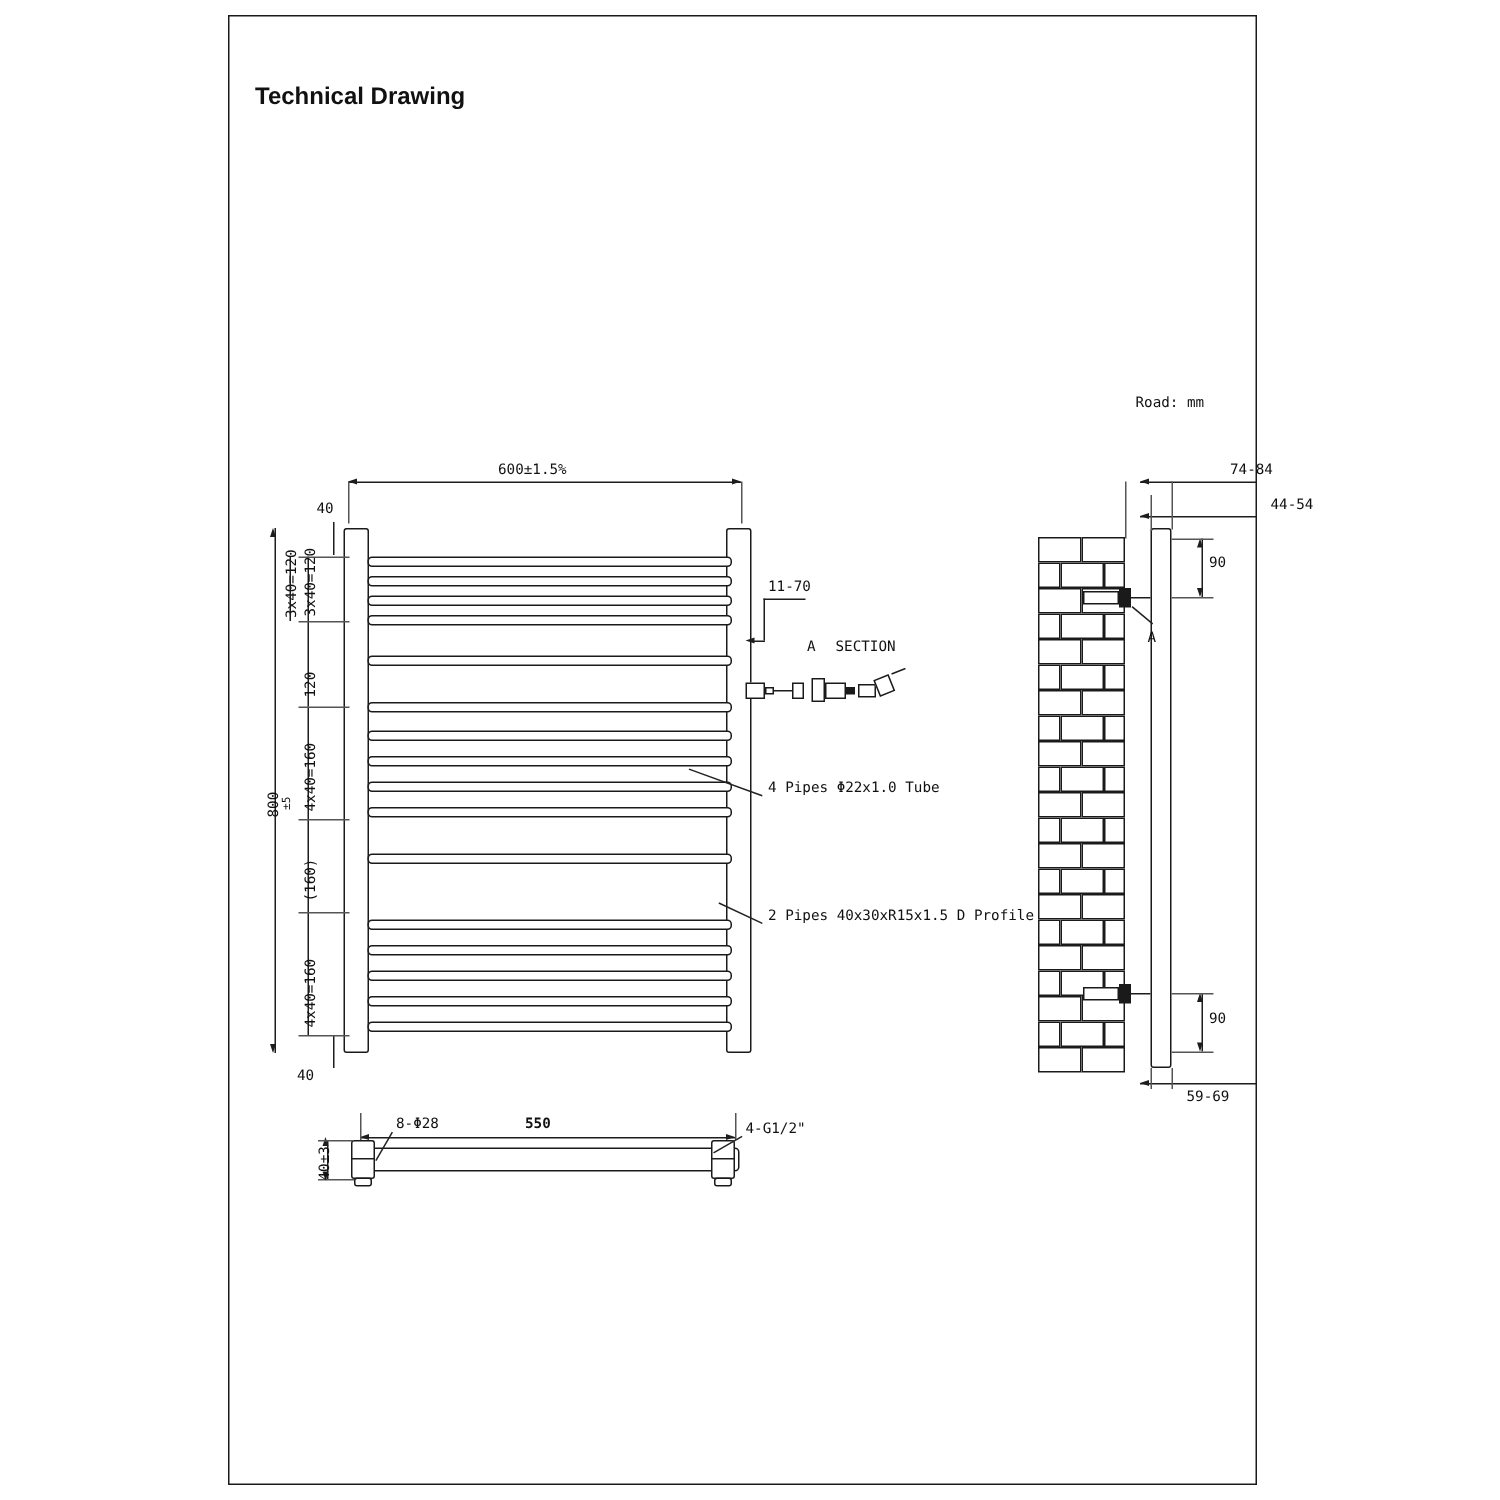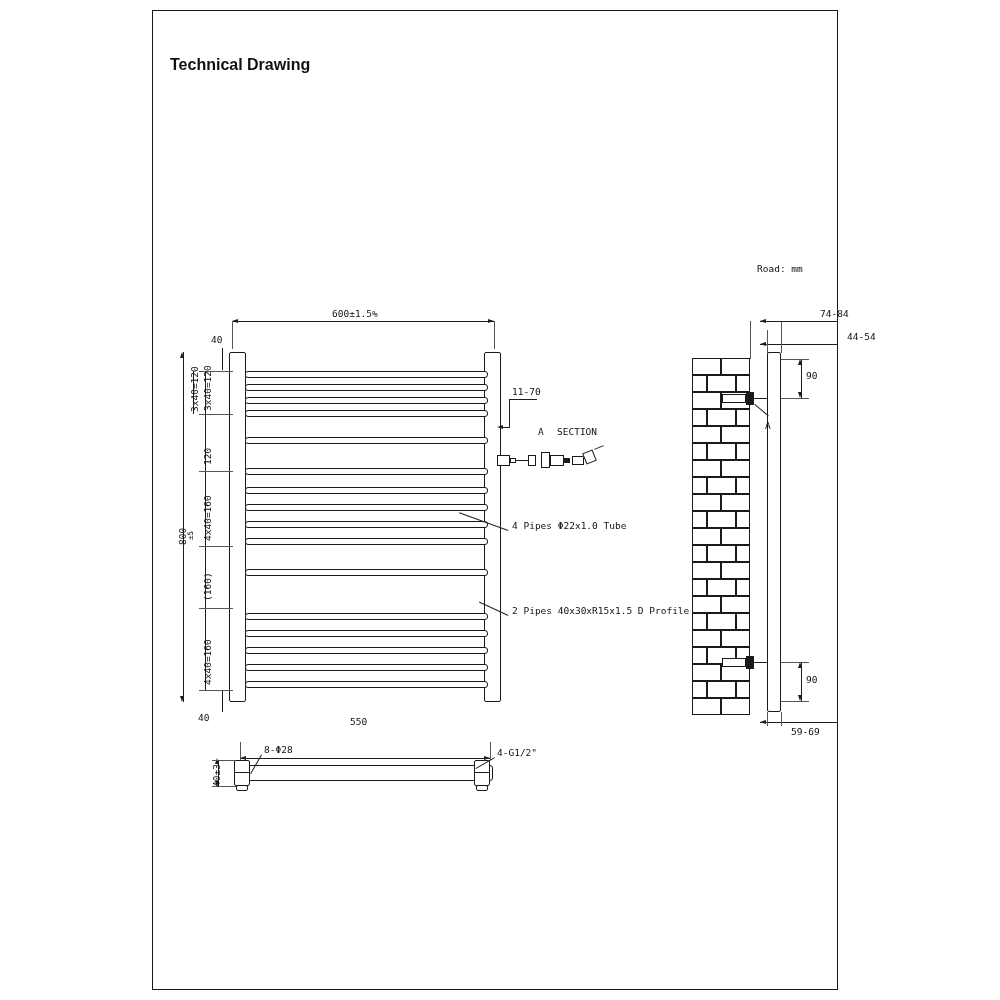--- a/index.html
+++ b/index.html
@@ -407,21 +407,21 @@
     <div class="hl" style="left:234px; top:772px; width:16px;"></div>
     <div class="hl" style="left:474px; top:772px; width:16px;"></div>
     <div class="plan-cap" style="left:236px; top:785px; width:12px; height:6px;"></div>
     <div class="plan-cap" style="left:476px; top:785px; width:12px; height:6px;"></div>
 
     <div class="dim" style="left:240px; top:758px; width:250px;"></div>
     <div class="arr arr-l" style="left:240px; top:755.5px;"></div>
     <div class="arr arr-r" style="left:484px; top:755.5px;"></div>
     <div class="extv" style="left:240px; top:742px; height:18px;"></div>
     <div class="extv" style="left:490px; top:742px; height:18px;"></div>
-    <div class="mono" style="left:350px; top:717px;">550</div>
+    <div class="mono" style="left:350px; top:745px;font-weight:bold;">550</div>
 
     <div class="mono" style="left:264px; top:745px;">8-Φ28</div>
     <div class="leader" style="left:262px; top:755px; width:22px; transform:rotate(120deg);"></div>
 
     <div class="mono" style="left:497px; top:748px;">4-G1/2"</div>
     <div class="leader" style="left:495px; top:758px; width:22px; transform:rotate(150deg);"></div>
 
     <div class="dimv" style="left:218px; top:760px; height:26px;"></div>
     <div class="arr arr-u" style="left:215.4px; top:758px;"></div>
     <div class="arr arr-d" style="left:215.4px; top:781px;"></div>

